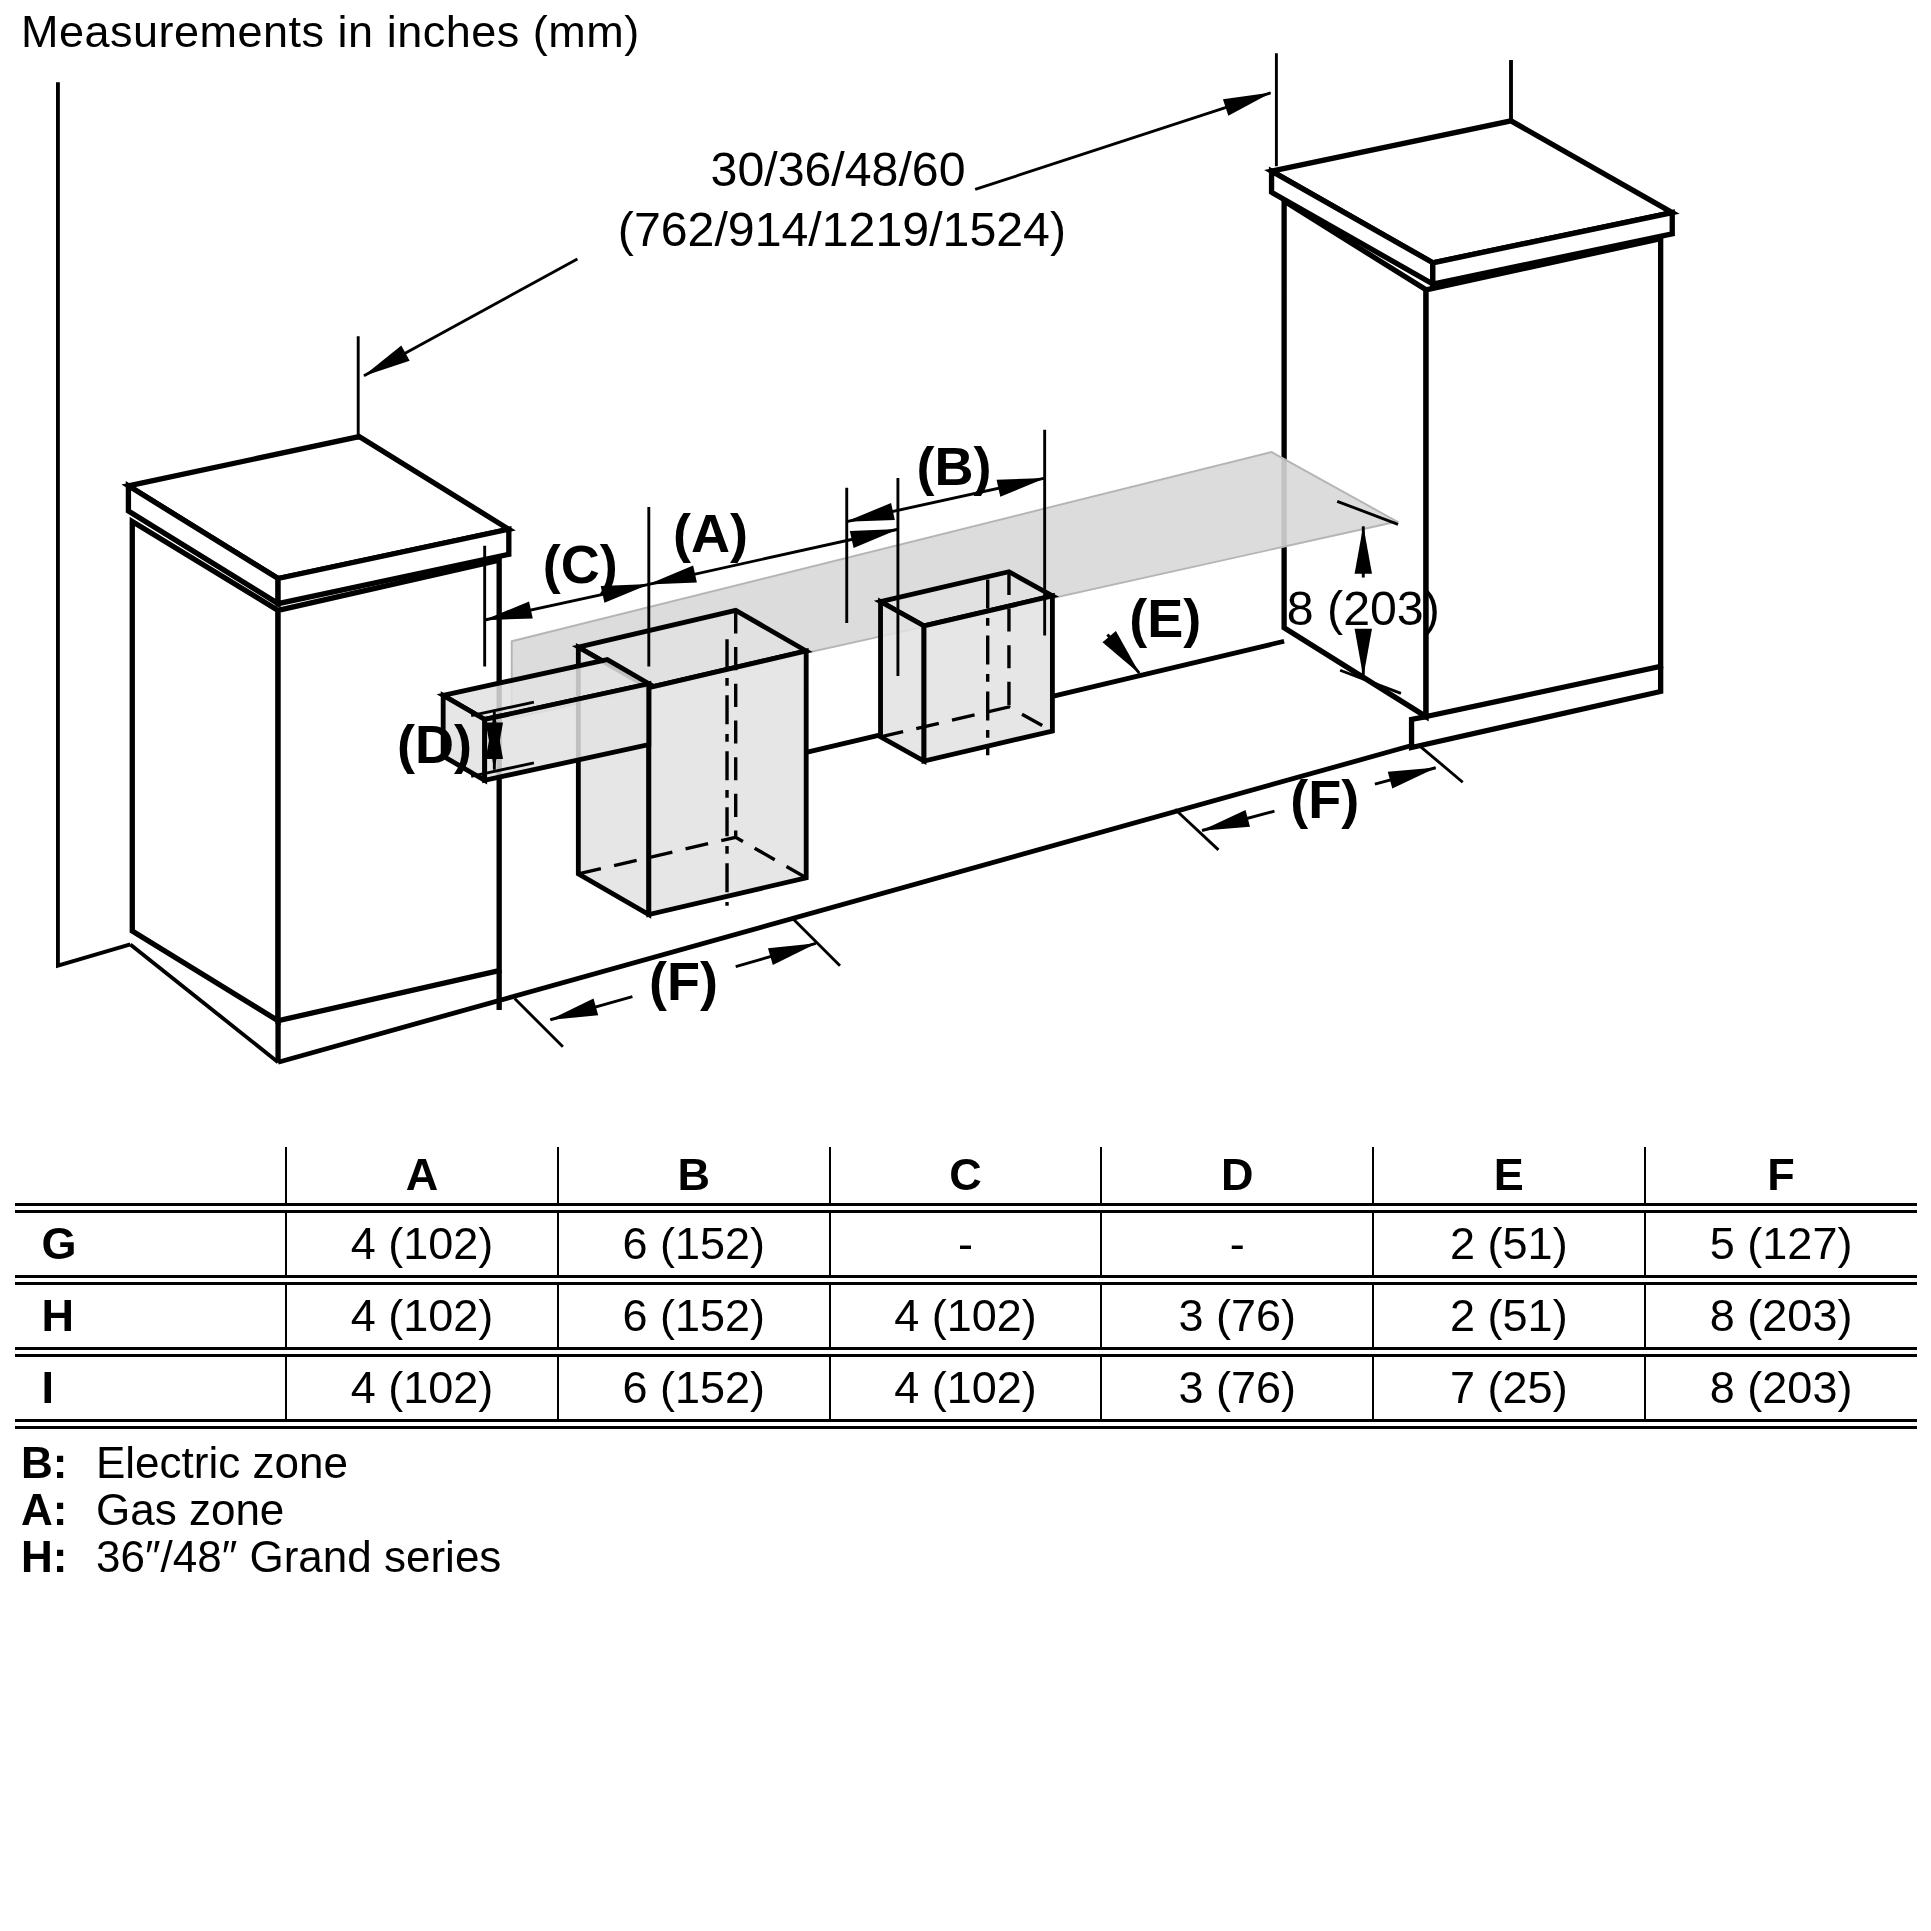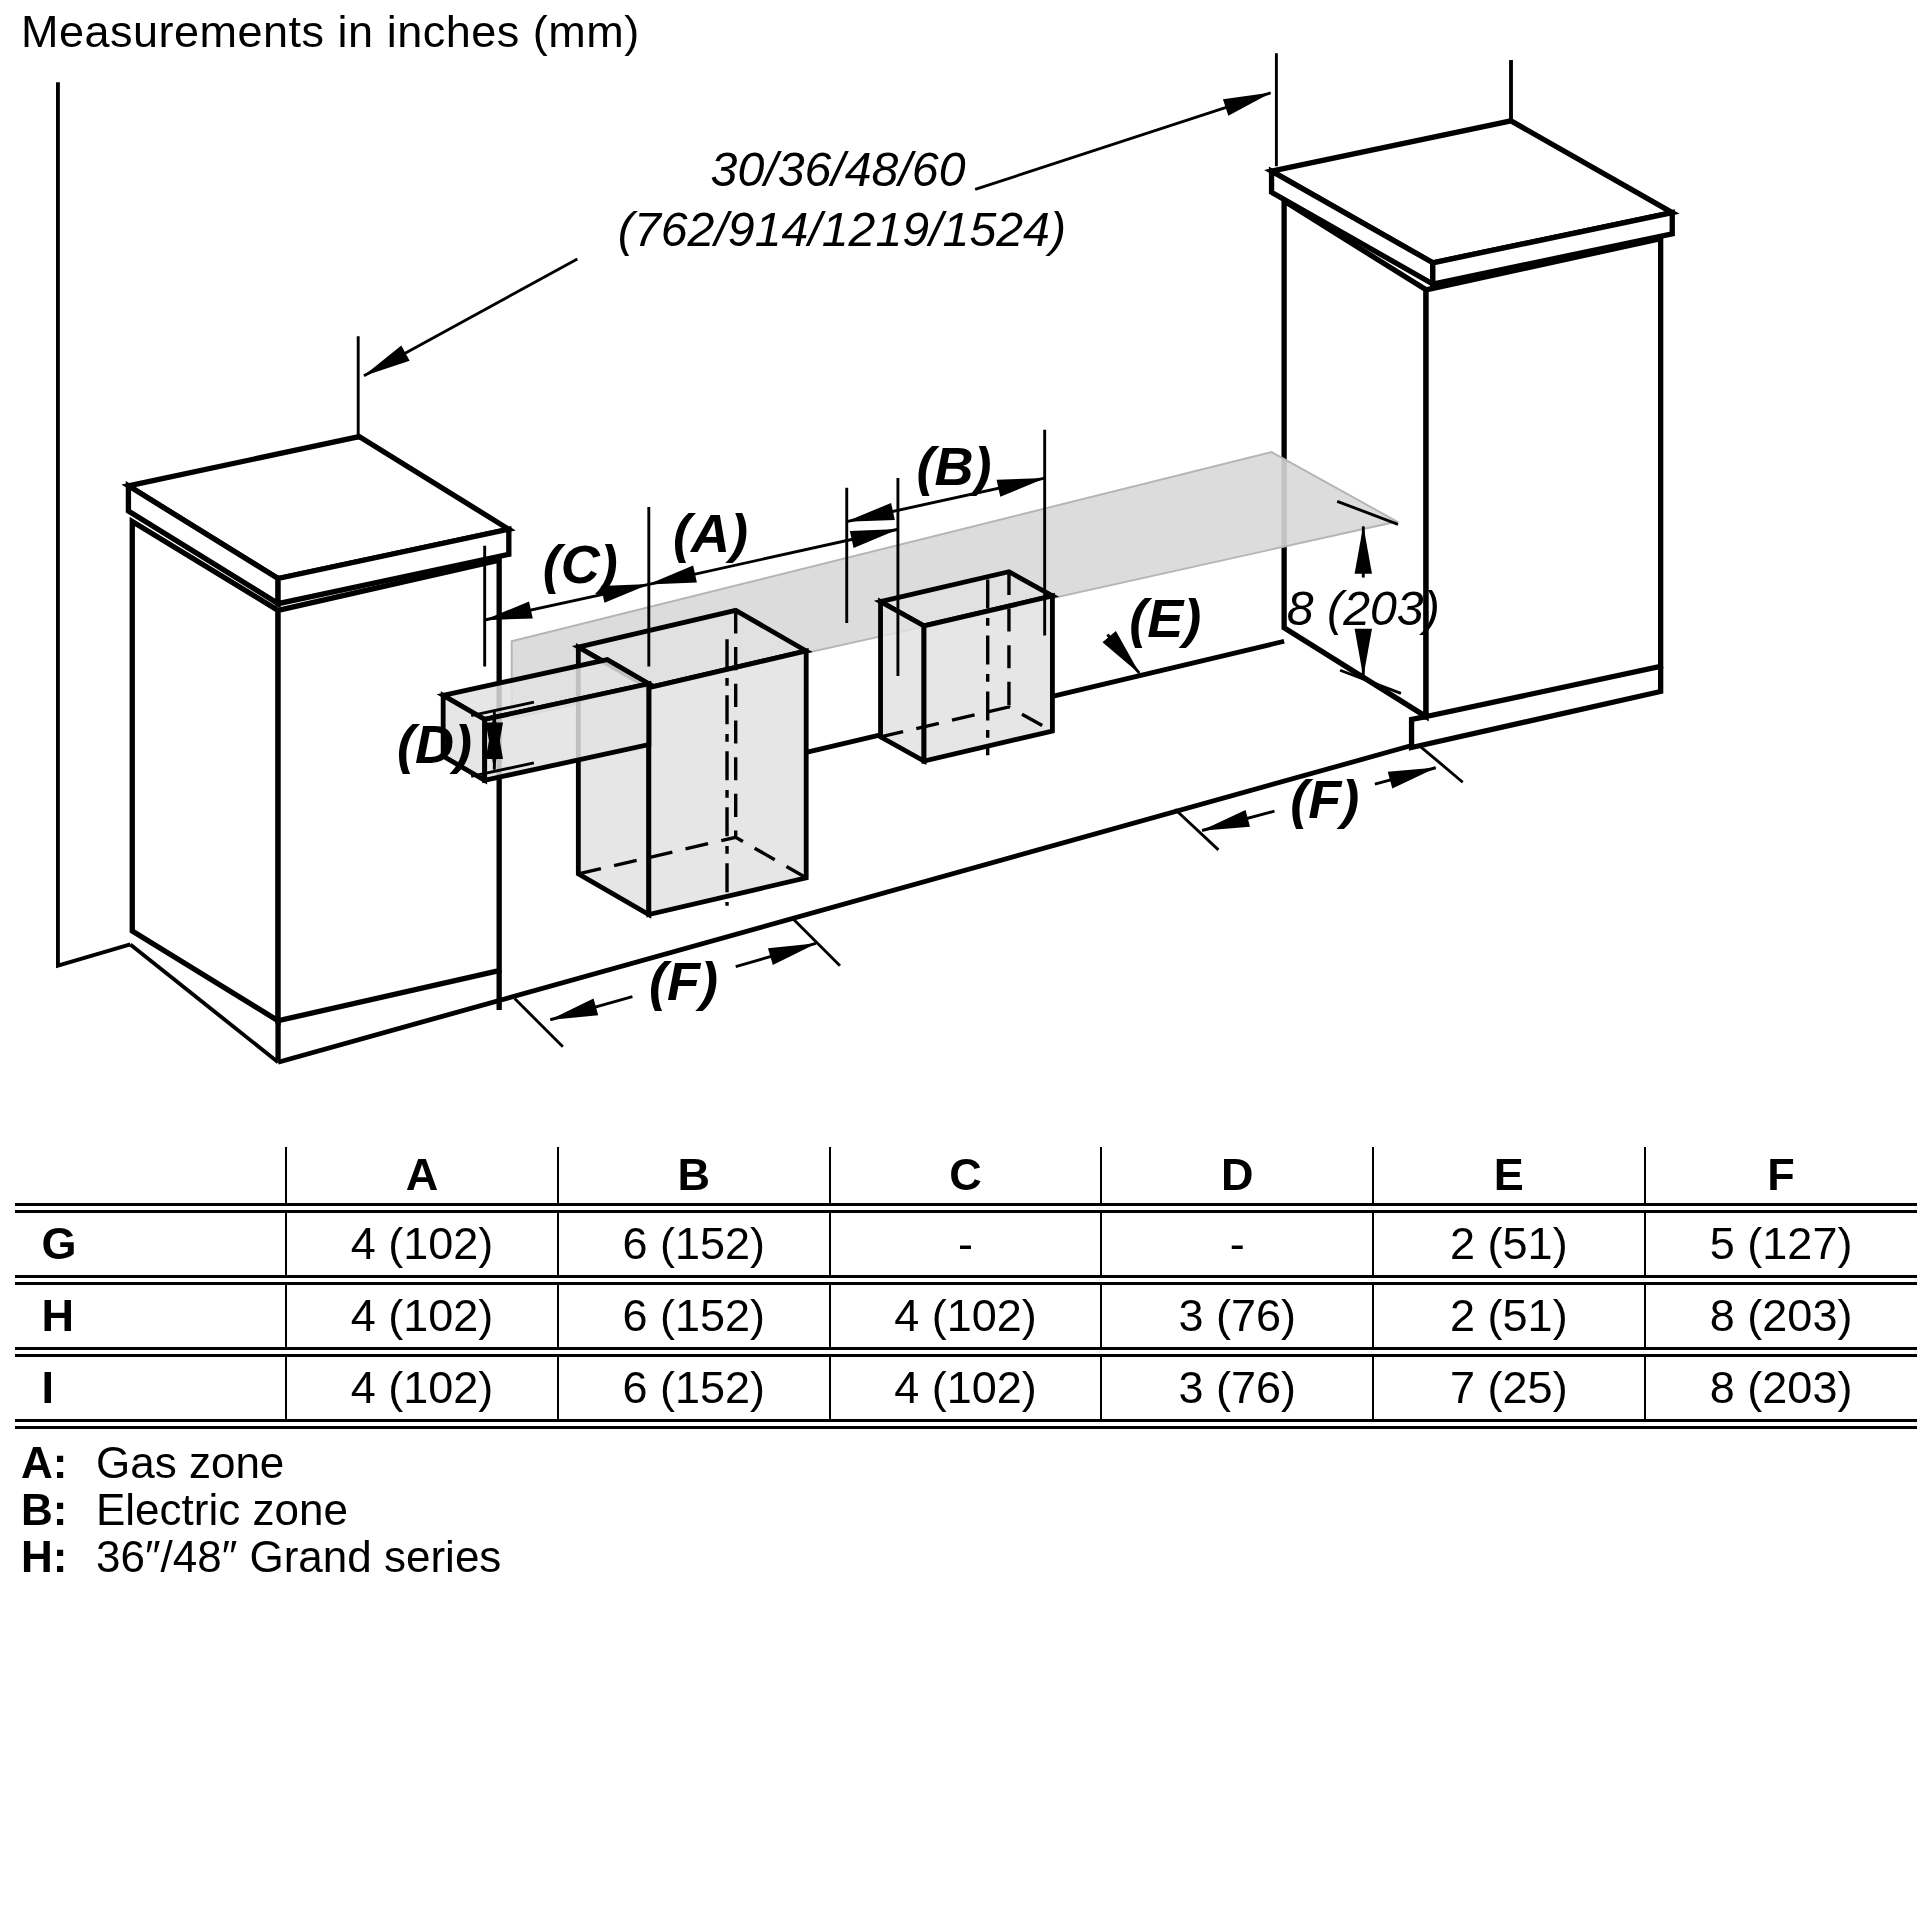--- a/index.html
+++ b/index.html
@@ -1,19 +1,19 @@
 <!DOCTYPE html>
 <html><head>
 <meta charset="utf-8">
 <style>
   html,body{margin:0;padding:0;}
   body{width:1931px;height:1931px;background:#fff;position:relative;
        font-family:"Liberation Sans",sans-serif;color:#000;}
   .page-title{position:absolute;left:21px;top:5.8px;font-size:45px;letter-spacing:0.5px;}
-  .diagram-wrap{position:absolute;left:0;top:0;width:1858px;height:1130px;font-style:italic;}
+  .diagram-wrap{position:absolute;left:0;top:0;width:1858px;height:1130px;}
   svg text{font-family:"Liberation Sans",sans-serif;}
   .dimlbl{font-size:56px;font-weight:bold;}
   .dimtxt{font-size:50px;}
   
   .spec-table{position:absolute;left:14.5px;top:1147px;width:1902px;border-collapse:collapse;
               table-layout:fixed;font-size:45px;}
   .spec-table th,.spec-table td{padding:0;height:62px;text-align:center;font-weight:normal;
               overflow:hidden;white-space:nowrap;}
   .spec-table .vline{border-right:2.9px solid #000;}
   .spec-table thead th{font-weight:bold;border-bottom:10.6px double #000;height:56px;}
@@ -172,22 +172,22 @@
       <td class="vline">4 (102)</td>
       <td class="vline">3 (76)</td>
       <td class="vline">7 (25)</td>
       <td>8 (203)</td>
     </tr>
   </tbody>
 </table>
 
 <div class="legend">
   <div class="legend-row">
-    <span class="legend-key">A:</span><span>Gas zone</span>
+    <span class="legend-key">B:</span><span>Electric zone</span>
   </div>
   <div class="legend-row">
-    <span class="legend-key">B:</span><span>Electric zone</span>
+    <span class="legend-key">A:</span><span>Gas zone</span>
   </div>
   <div class="legend-row">
     <span class="legend-key">H:</span><span>36″/48″ Grand series</span>
   </div>
 </div>
 
 
 </body></html>

